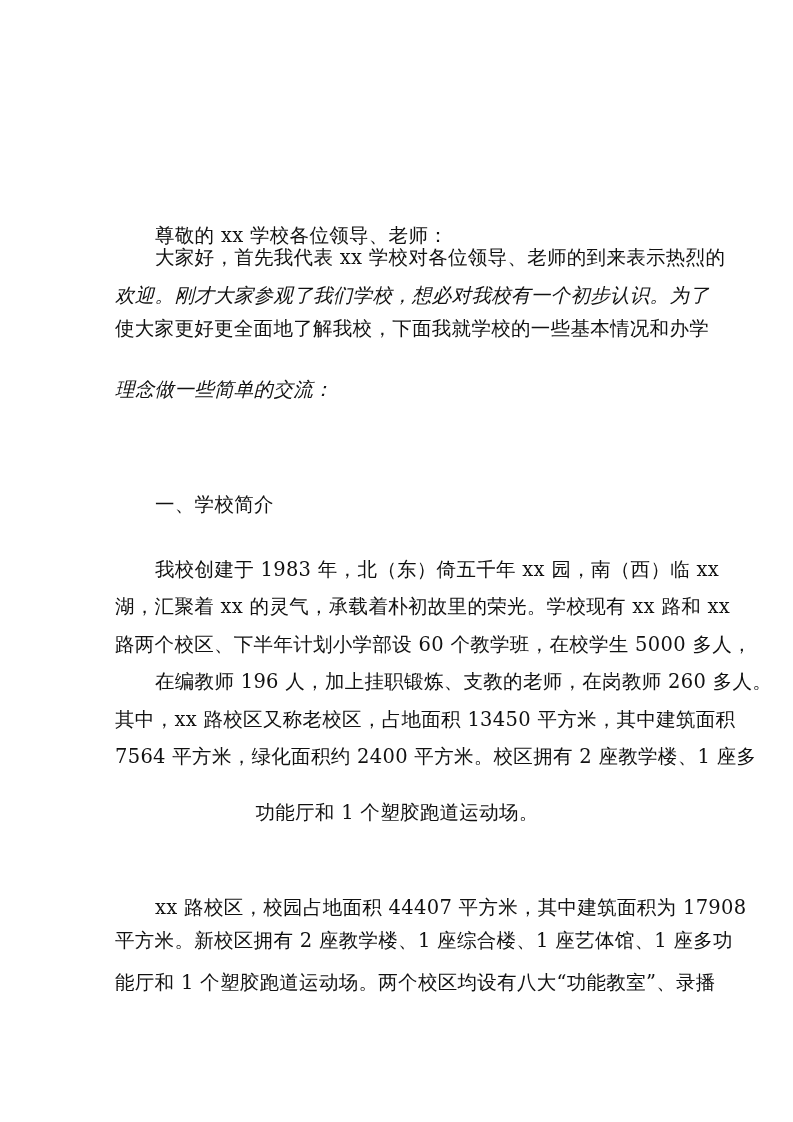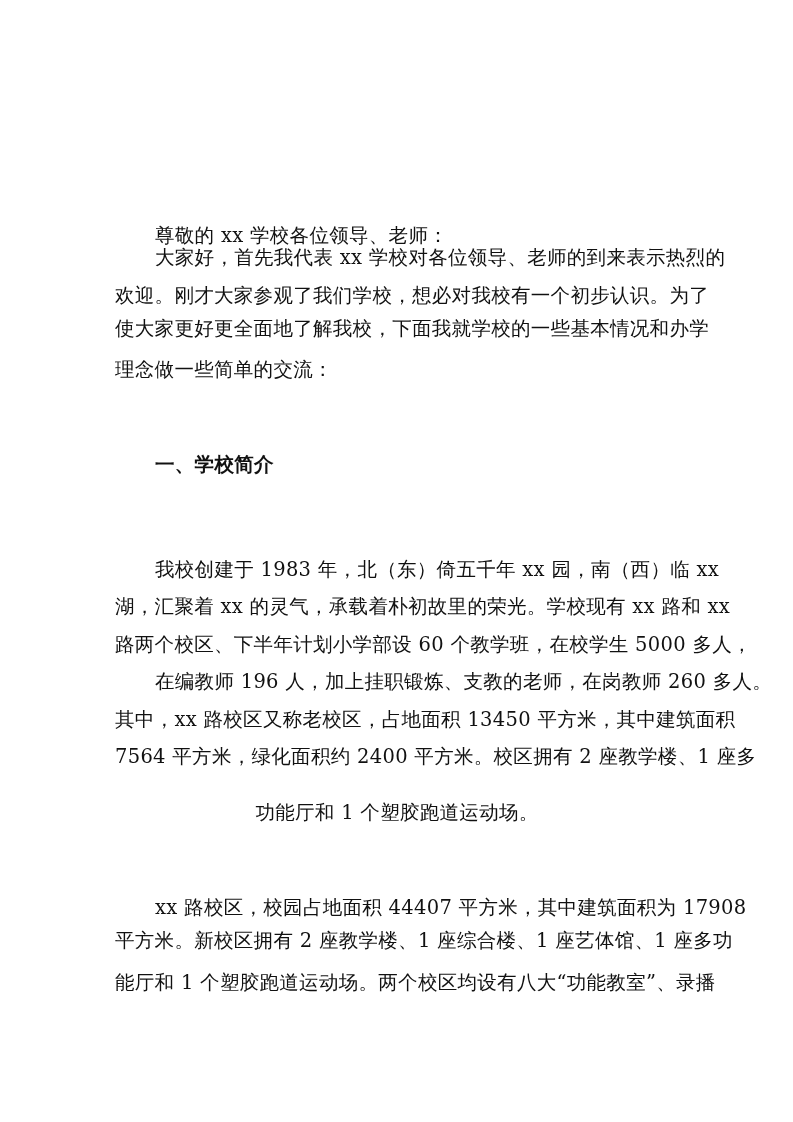--- a/index.html
+++ b/index.html
@@ -42,26 +42,26 @@
   </style>
 </head>
 <body>
 
 <div class="page">
 
   <div class="line indent" style="top:188px;margin-top:35px;">尊敬的 xx 学校各位领导、老师：</div>
 
   <div>
     <div class="line indent just" style="top:245px;">大家好，首先我代表 xx 学校对各位领导、老师的到来表示热烈的</div>
-    <div class="line just" style="top:283px;">欢迎。刚才大家参观了我们学校，想必对我校有一个初步认识。为了</div>
+    <div class="line just" style="top:283px;font-style:italic;">欢迎。刚才大家参观了我们学校，想必对我校有一个初步认识。为了</div>
     <div class="line just" style="top:316px;">使大家更好更全面地了解我校，下面我就学校的一些基本情况和办学</div>
-    <div class="line" style="top:357px;">理念做一些简单的交流：</div>
+    <div class="line" style="top:377px;font-style:italic;">理念做一些简单的交流：</div>
   </div>
 
-  <div class="line indent" style="top:452px;font-weight:bold;">一、学校简介</div>
+  <div class="line indent" style="top:492px;">一、学校简介</div>
 
   <div>
     <div class="line indent just" style="top:557px;">我校创建于 1983 年，北（东）倚五千年 xx 园，南（西）临 xx</div>
     <div class="line just" style="top:594px;">湖，汇聚着 xx 的灵气，承载着朴初故里的荣光。学校现有 xx 路和 xx</div>
     <div class="line just" style="top:632px;">路两个校区、下半年计划小学部设 60 个教学班，在校学生 5000 多人，</div>
     <div class="line just" style="top:669px;margin-left:40px;">在编教师 196 人，加上挂职锻炼、支教的老师，在岗教师 260 多人。</div>
     <div class="line just" style="top:707px;">其中，xx 路校区又称老校区，占地面积 13450 平方米，其中建筑面积</div>
     <div class="line just" style="top:744px;">7564 平方米，绿化面积约 2400 平方米。校区拥有 2 座教学楼、1 座多</div>
     <div class="line" style="top:800px;text-align:center;">功能厅和 1 个塑胶跑道运动场。</div>
   </div>

